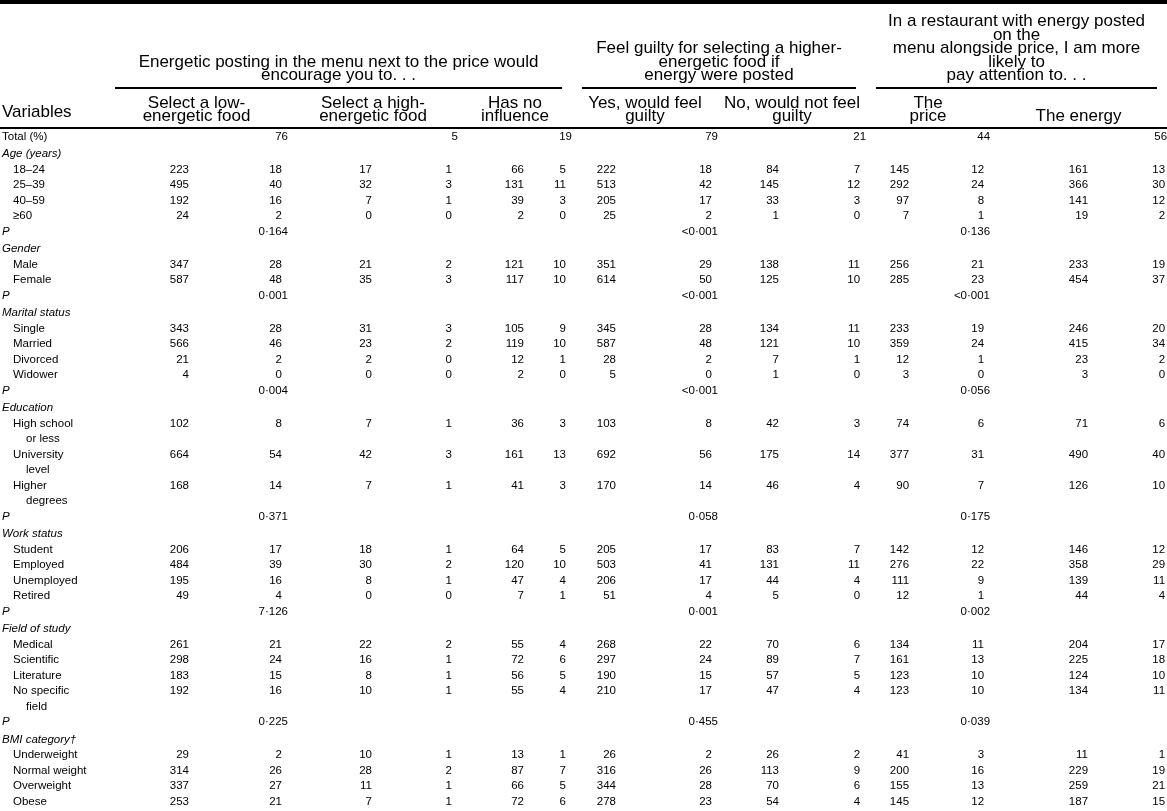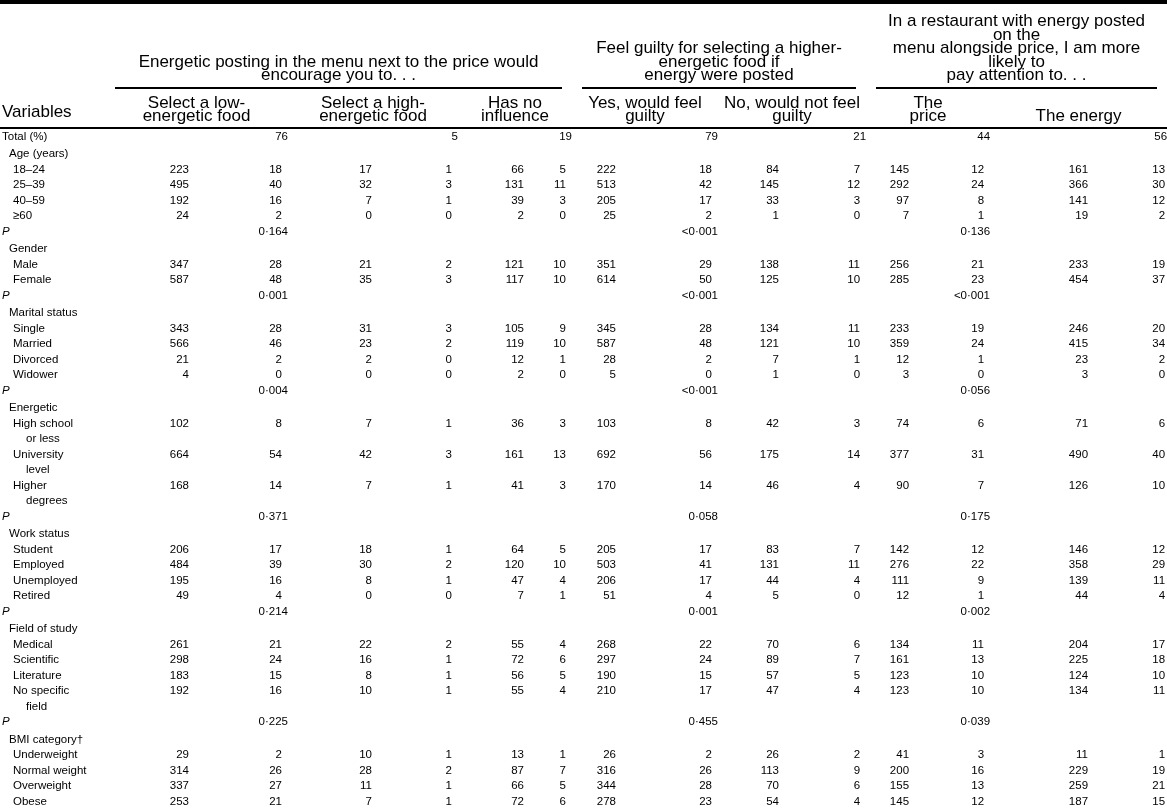--- a/index.html
+++ b/index.html
@@ -25,21 +25,21 @@
   }
   th.varcol{
     vertical-align:bottom;text-align:left;line-height:13.5px;
     padding:0 0 8px 2px;border-bottom:2px solid #000;
   }
   tbody td{font-size:11.5px;line-height:15.5px;padding:0;vertical-align:top;}
   td.cnt,td.pct{text-align:right;padding-right:6px;white-space:nowrap;}
   td.lastpct{padding-right:2px;}
   td.rowlabel{padding-left:26px;text-indent:-13px;white-space:pre-line;}
   td.flush{padding-left:2px;text-indent:0;margin-left:32px;}
-  td.section{padding-left:9px;padding-top:2px;white-space:nowrap;}
+  td.section{padding-left:2px;padding-top:2px;white-space:nowrap;font-style:italic;}
   td.plabel{font-style:italic;padding-left:2px;}
   td.pcell{text-align:right;white-space:nowrap;}
 </style>
 </head>
 <body>
 
 <table>
   <colgroup>
     <col style="width:105px">
       <col style="width:90px">
@@ -304,21 +304,21 @@
         <td class="plabel">P</td>
         <td class="pcell" colspan="2">0·004</td>
         <td class="pcell" colspan="2"></td>
         <td class="pcell" colspan="2"></td>
         <td class="pcell" colspan="2">&lt;0·001</td>
         <td class="pcell" colspan="2"></td>
         <td class="pcell" colspan="2">0·056</td>
         <td class="pcell" colspan="2"></td>
       </tr>
       <tr>
-        <td class="section" colspan="15">Energetic</td>
+        <td class="section" colspan="15">Education</td>
       </tr>
       <tr>
         <td class="rowlabel">High school
 or less</td>
         <td class="cnt">102</td>
         <td class="pct">8</td>
         <td class="cnt">7</td>
         <td class="pct">1</td>
         <td class="cnt">36</td>
         <td class="pct">3</td>
@@ -443,21 +443,21 @@
         <td class="pct">4</td>
         <td class="cnt">5</td>
         <td class="pct">0</td>
         <td class="cnt">12</td>
         <td class="pct">1</td>
         <td class="cnt">44</td>
         <td class="pct lastpct">4</td>
       </tr>
       <tr>
         <td class="plabel">P</td>
-        <td class="pcell" colspan="2">0·214</td>
+        <td class="pcell" colspan="2">7·126</td>
         <td class="pcell" colspan="2"></td>
         <td class="pcell" colspan="2"></td>
         <td class="pcell" colspan="2">0·001</td>
         <td class="pcell" colspan="2"></td>
         <td class="pcell" colspan="2">0·002</td>
         <td class="pcell" colspan="2"></td>
       </tr>
       <tr>
         <td class="section" colspan="15">Field of study</td>
       </tr>

